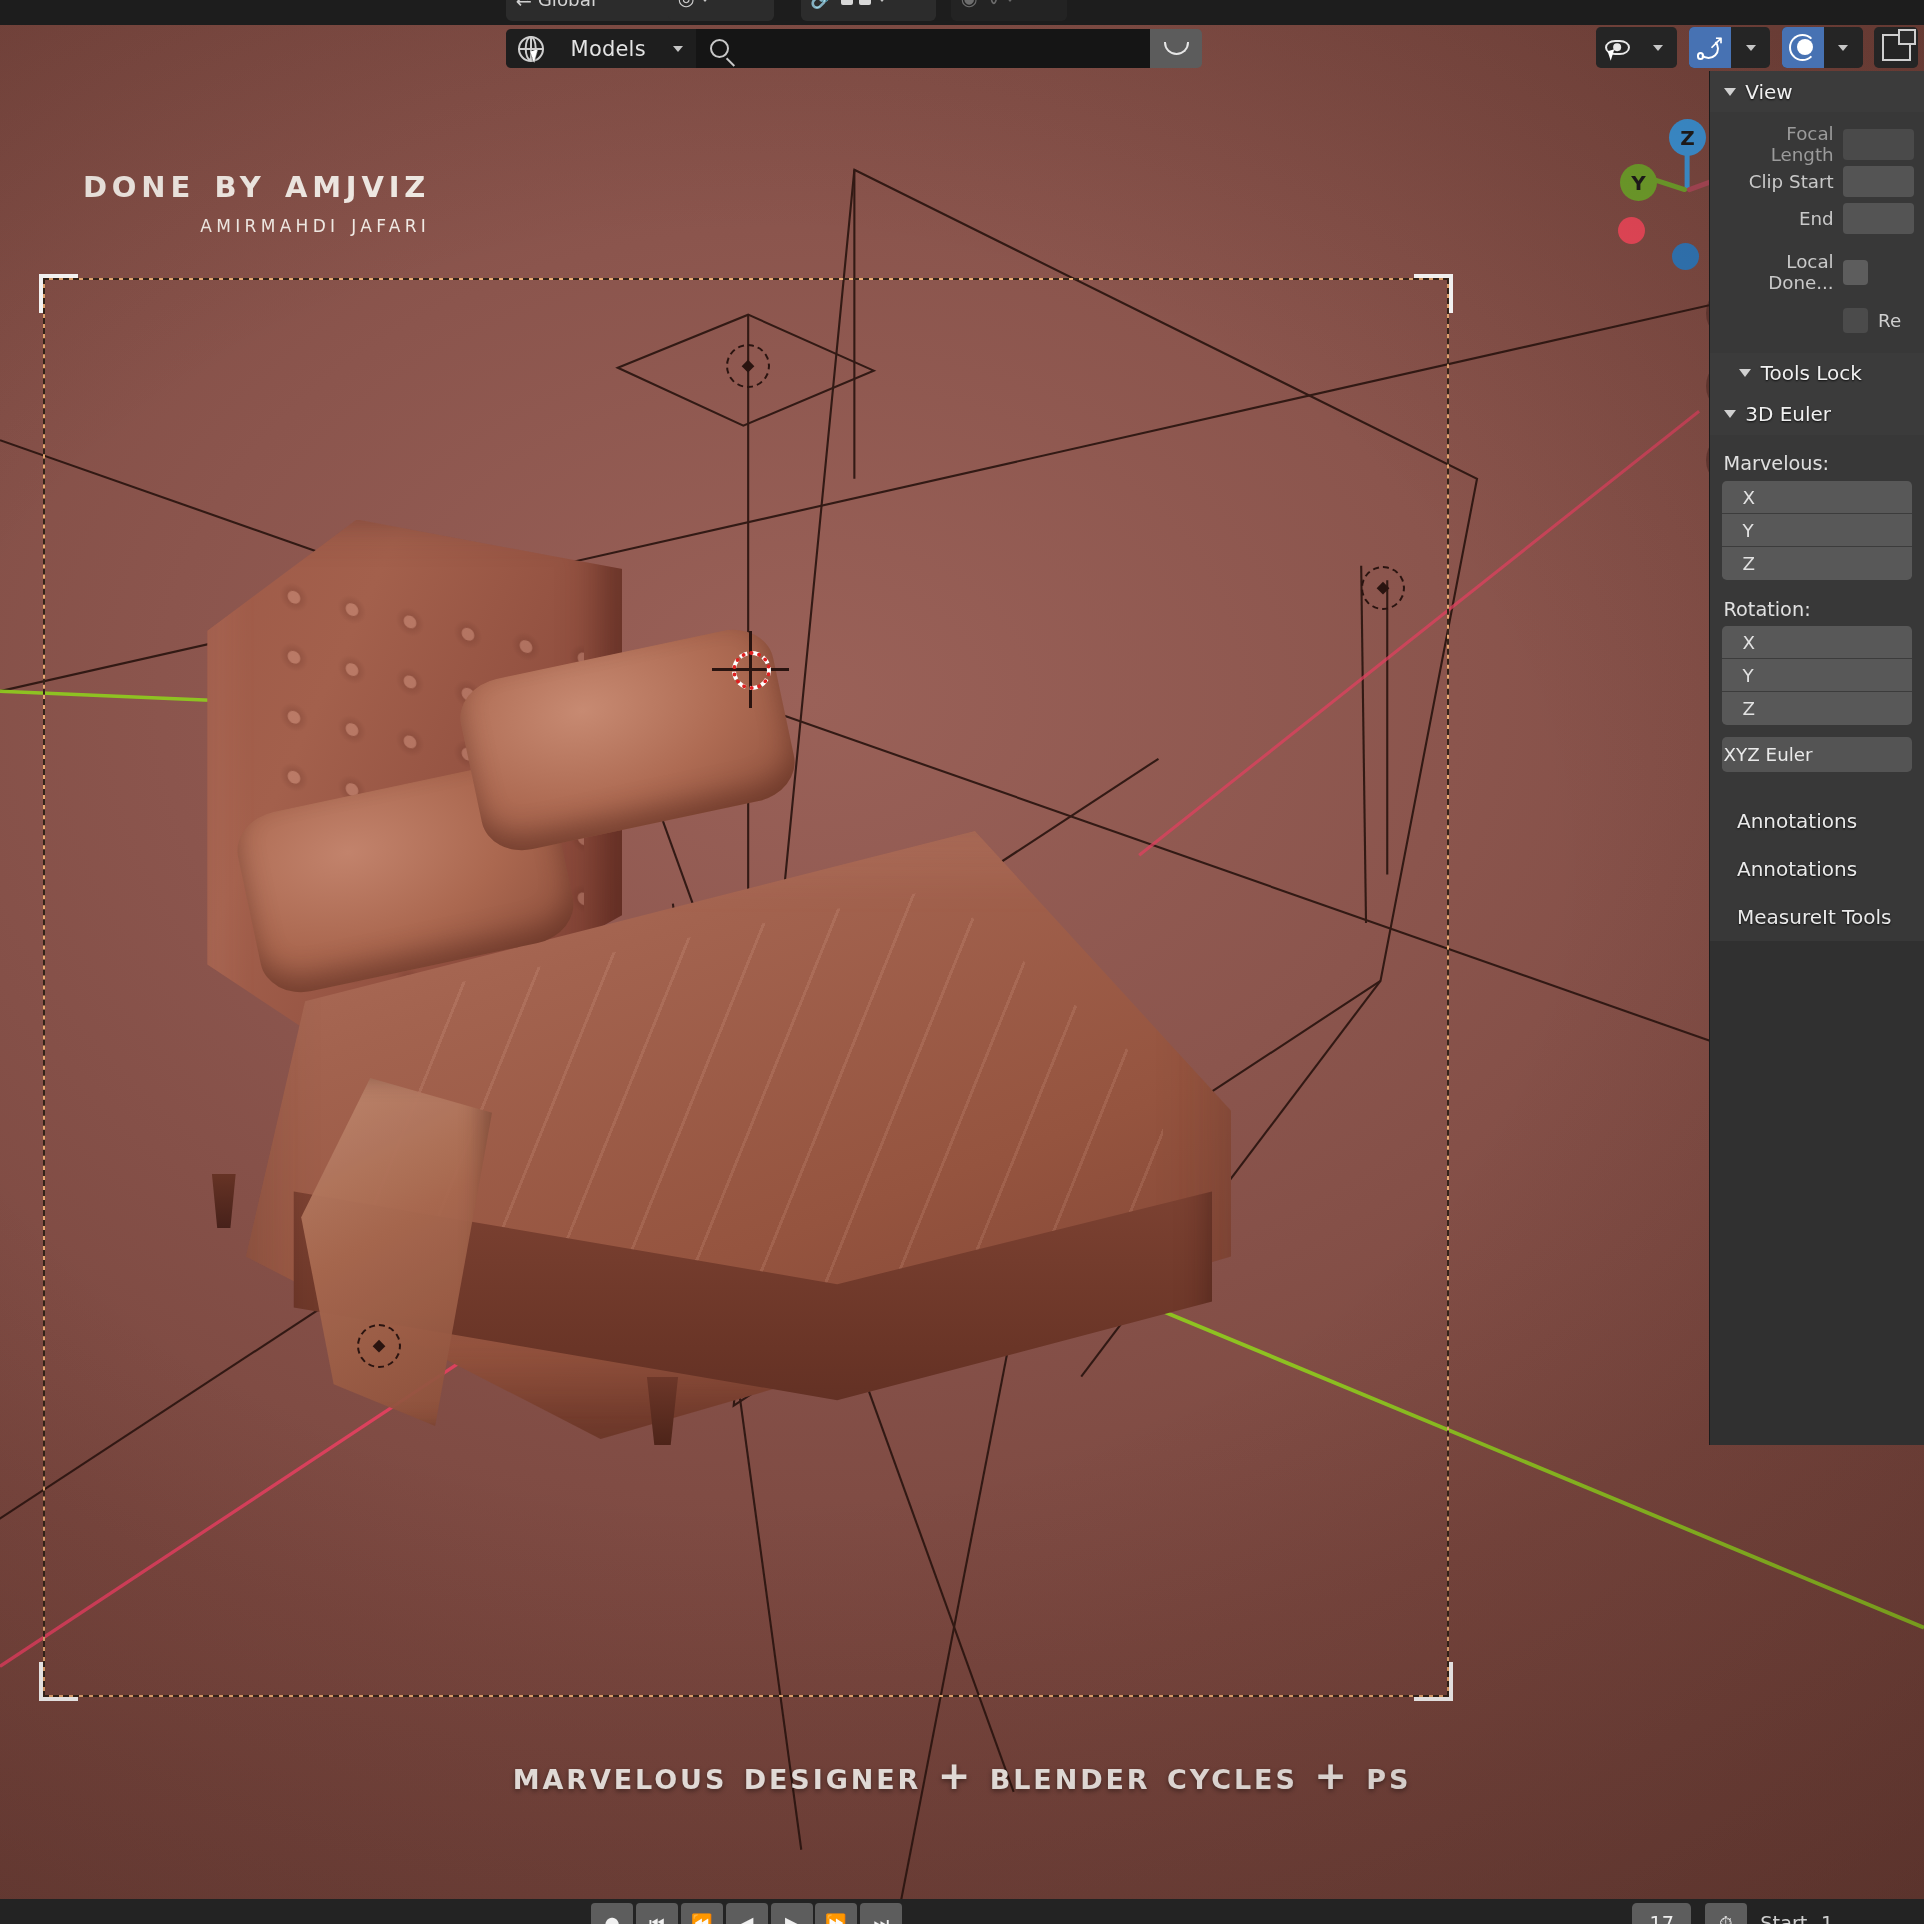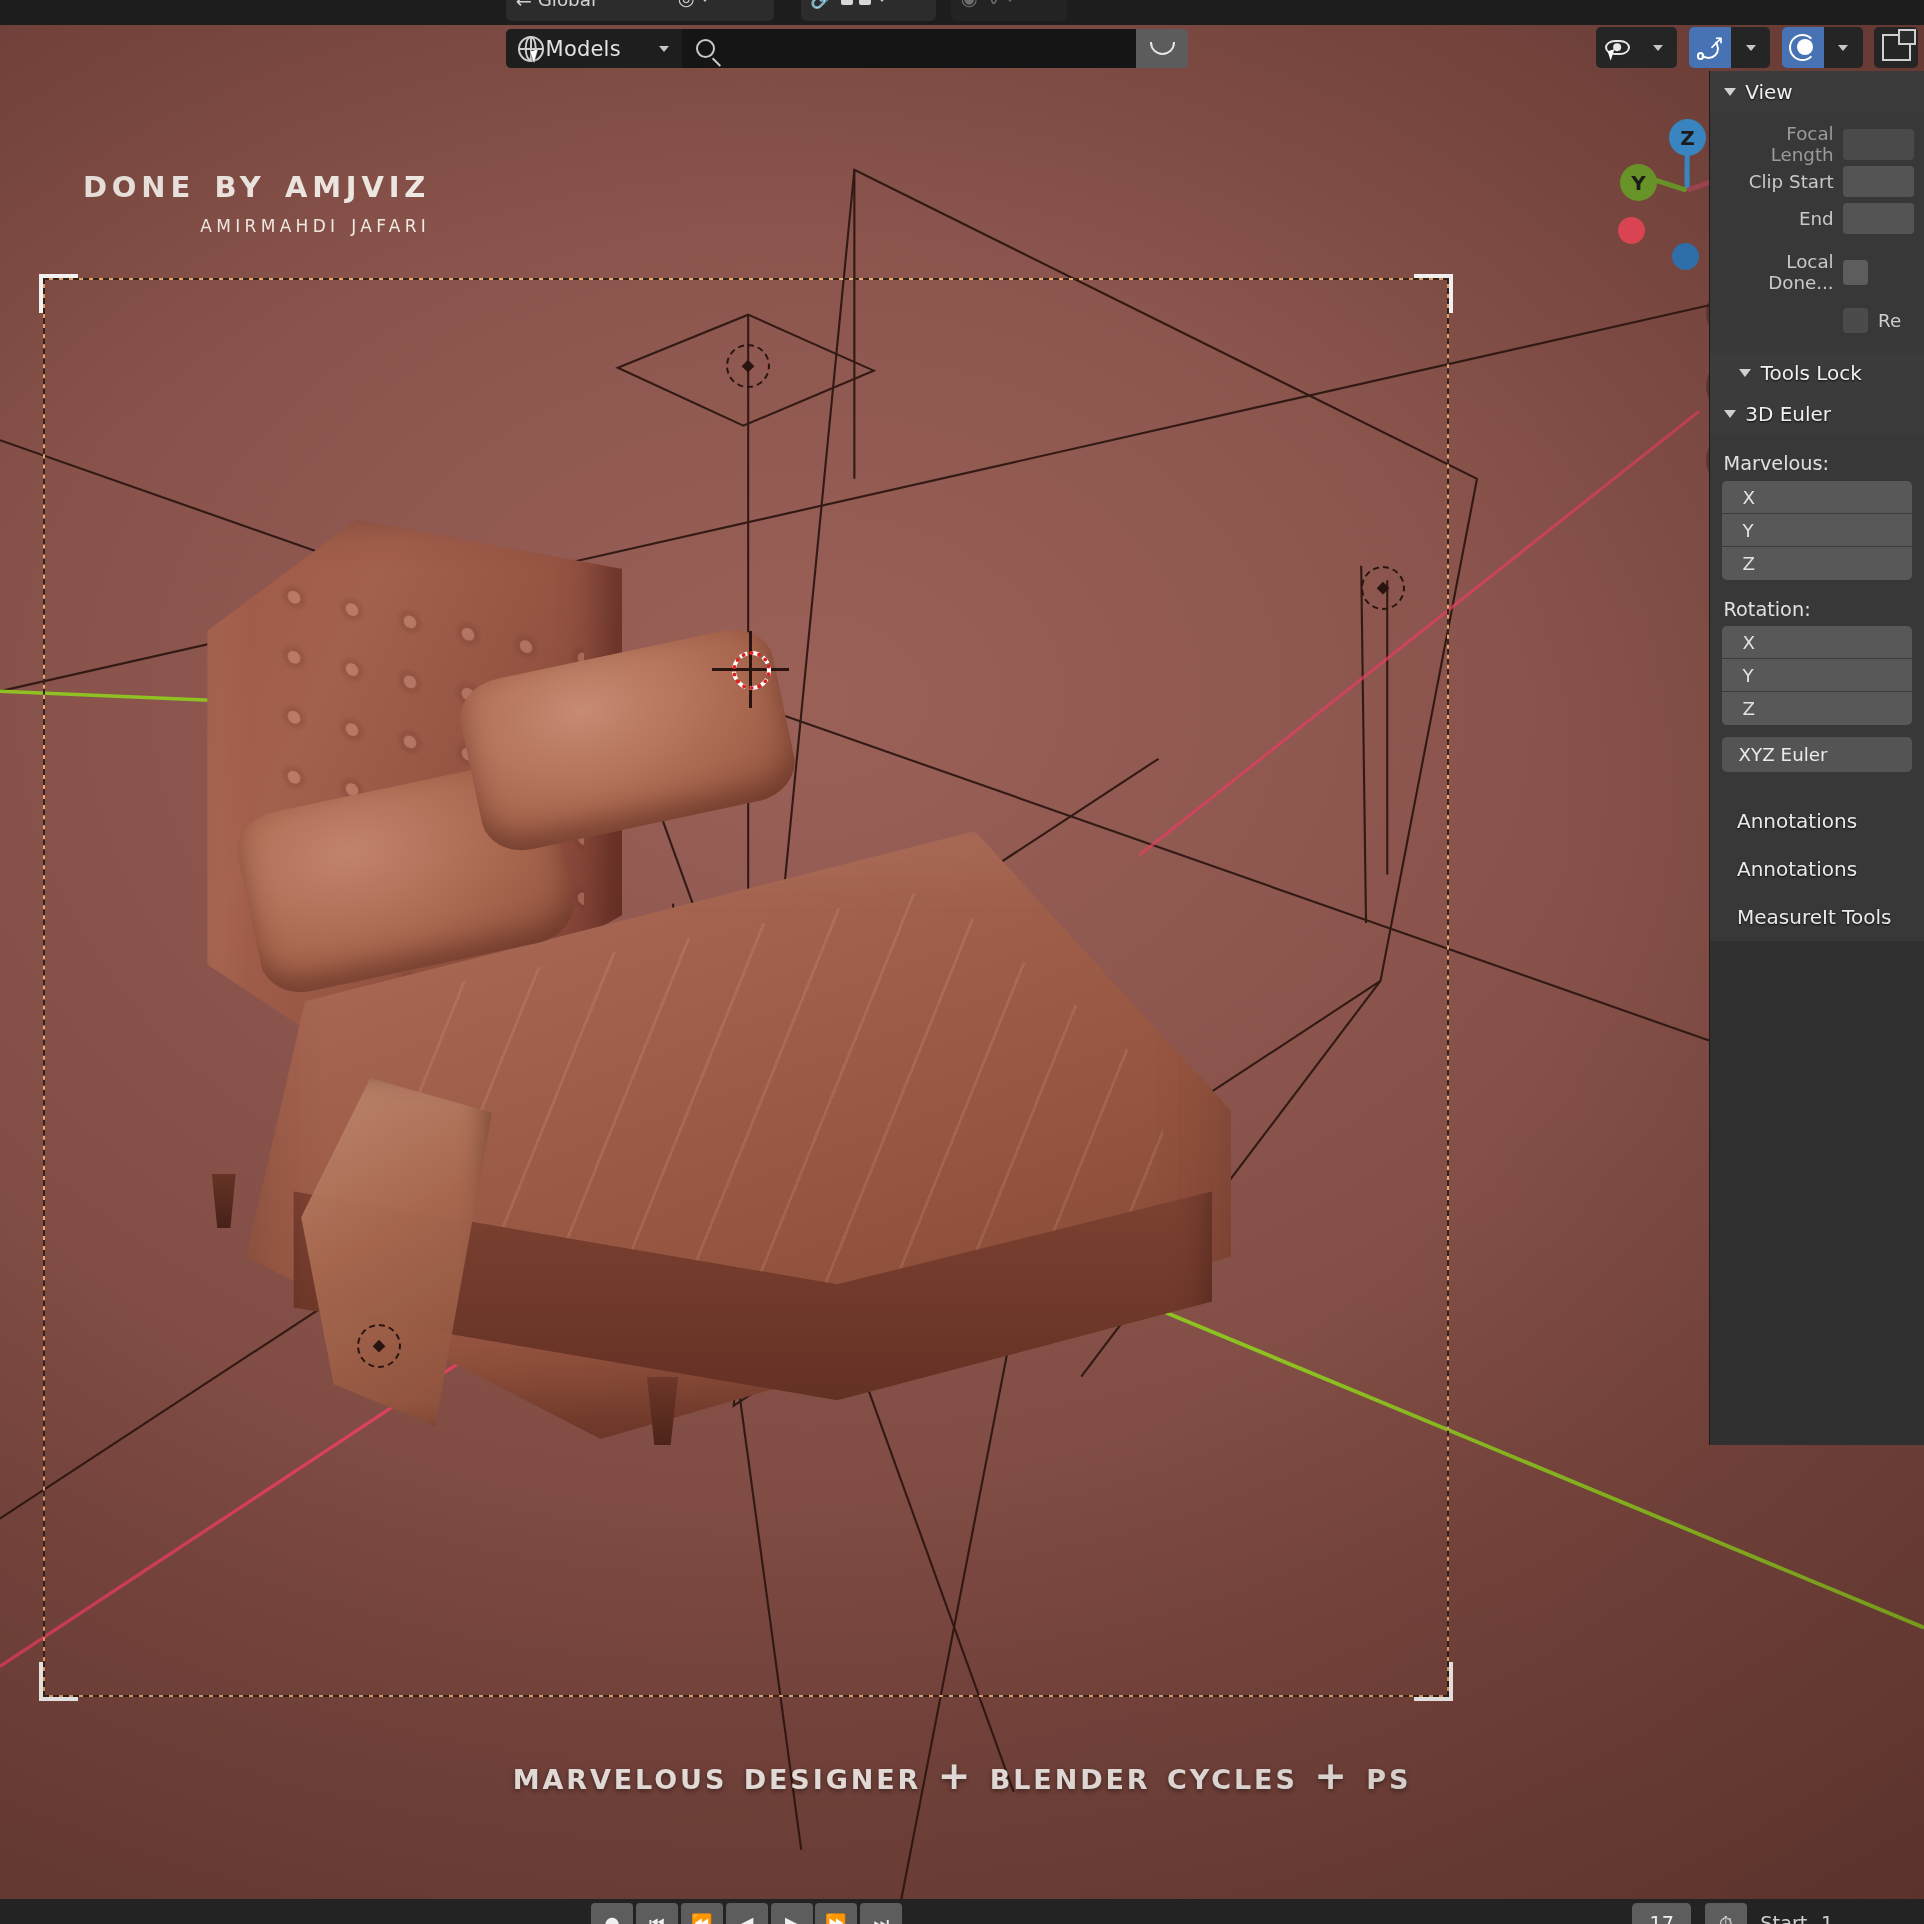--- a/index.html
+++ b/index.html
@@ -41,21 +41,21 @@
   .sq { width:12.6px;height:12.6px;background:#d8d8d8;border-radius:1.9px; }
   .tb-icn { color:#cfcfcf; font-size:19.3px; line-height:1; }
   .tb-dim { opacity:.45; }
 
   
   #assetbar {
     position:absolute; left:506px; top:29px;
     height:39px; display:flex; align-items:stretch;
   }
   #models-btn {
-    display:flex; align-items:center; gap:2px;
+    display:flex; align-items:center; gap:27px;
     background:#1e1e1e; border-radius:4.8px 0 0 4.8px;
     padding:0 13.5px 0 11.6px; min-width:176px;
   }
   .globe {
     position:relative; width:26px; height:26px; border-radius:50%;
     border:2.1px solid #cfcfcf;
   }
   .globe::before{content:"";position:absolute;left:50%;top:-1.9px;bottom:-1.9px;width:0;border-left:2.1px solid #cfcfcf;transform:translateX(-50%);}
   .globe::after{content:"";position:absolute;top:50%;left:-1.9px;right:-1.9px;height:0;border-top:2.1px solid #cfcfcf;transform:translateY(-50%);}
   .globe-ell{position:absolute;left:50%;top:-1.9px;bottom:-1.9px;width:12.6px;border:2.1px solid #cfcfcf;border-radius:50%;transform:translateX(-50%);}
@@ -147,21 +147,21 @@
   .brk i{position:absolute;width:6.8px;height:5.8px;border:1.9px solid #cfcfcf;}
   .brk i:nth-child(1){left:0;top:0;border-right:none;border-bottom:none;}
   .brk i:nth-child(2){right:0;top:0;border-left:none;border-bottom:none;}
   .brk i:nth-child(3){left:0;bottom:0;border-right:none;border-top:none;}
   .brk i:nth-child(4){right:0;bottom:0;border-left:none;border-top:none;}
   .brk b{position:absolute;left:50%;top:50%;width:10.6px;height:9.7px;background:#cfcfcf;transform:translate(-50%,-50%);}
   .sec-lbl{ padding:7.7px 0 5.8px 13.5px; font-size:19.3px; color:#e0e0e0; }
   .vecgrp{ margin:0 11.6px; border-radius:4.8px; overflow:hidden; }
   .vrow{ height:33px; background:#585858; border-bottom:1px solid #3c3c3c; display:flex; align-items:center; padding-left:21px; font-size:18.3px; color:#e2e2e2; }
   .vrow:last-child{ border-bottom:none; }
-  .euler{ margin:11.6px; height:35px; background:#545454; border-radius:4.8px; display:flex; align-items:center; padding-left:17px; font-size:18.3px; color:#eaeaea; }
+  .euler{ margin:11.6px; height:35px; background:#545454; border-radius:4.8px; display:flex; align-items:center; padding-left:2px; font-size:18.3px; color:#eaeaea; }
   .collapsed{ background:#383838; height:48px; display:flex; align-items:center; gap:13.5px; padding-left:13.5px; }
   .collapsed .t{ font-size:20px;color:#eaeaea; text-shadow:0 1px 1.9px rgba(0,0,0,.8); }
 
   
   #camframe{
     position:absolute; left:43px; top:253px; width:1406px; height:1419px;
     border:2.9px solid #e8a971;
     outline:2.9px dashed rgba(20,12,10,.85); outline-offset:-2.9px;
   }
   .ccorner{ position:absolute; width:39px;height:39px; border:4.8px solid #ffffff; }

